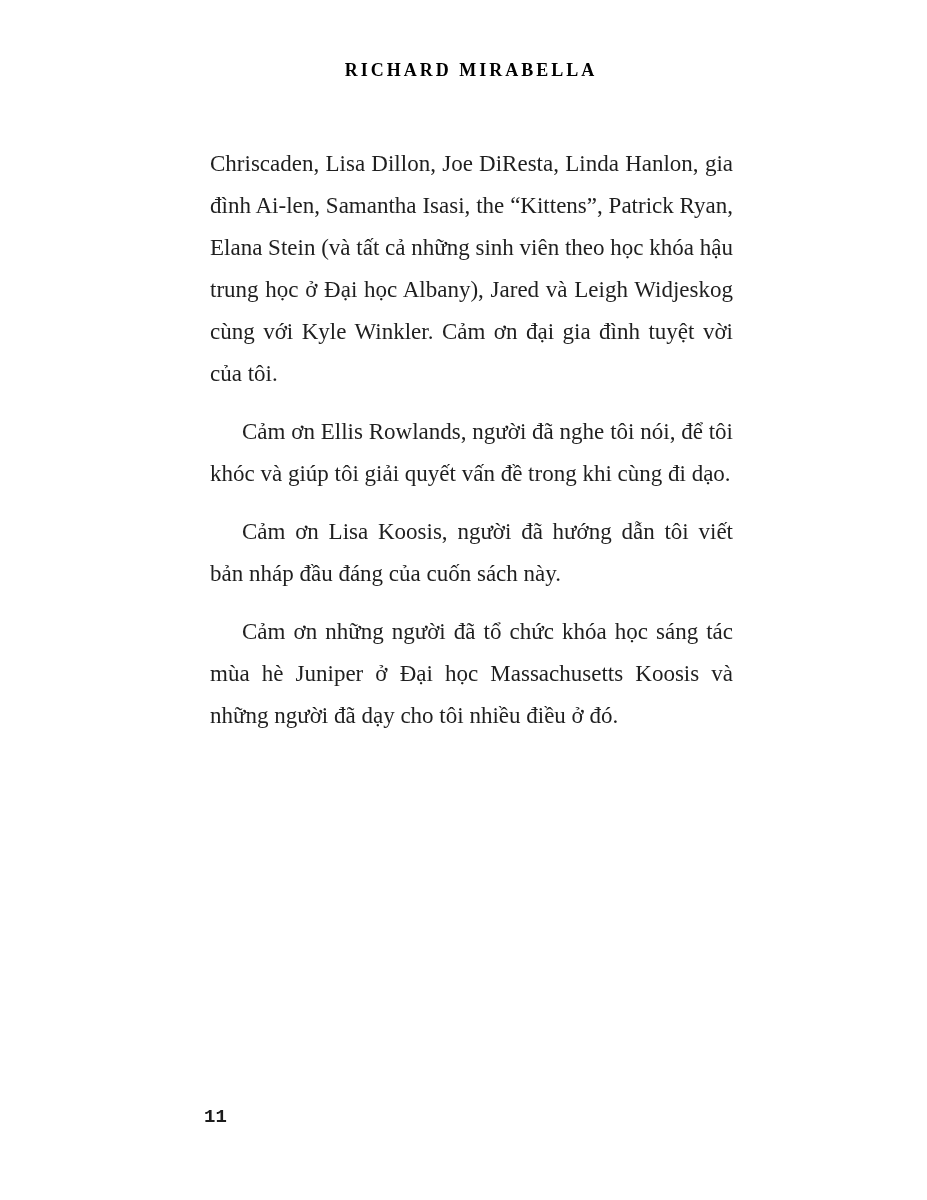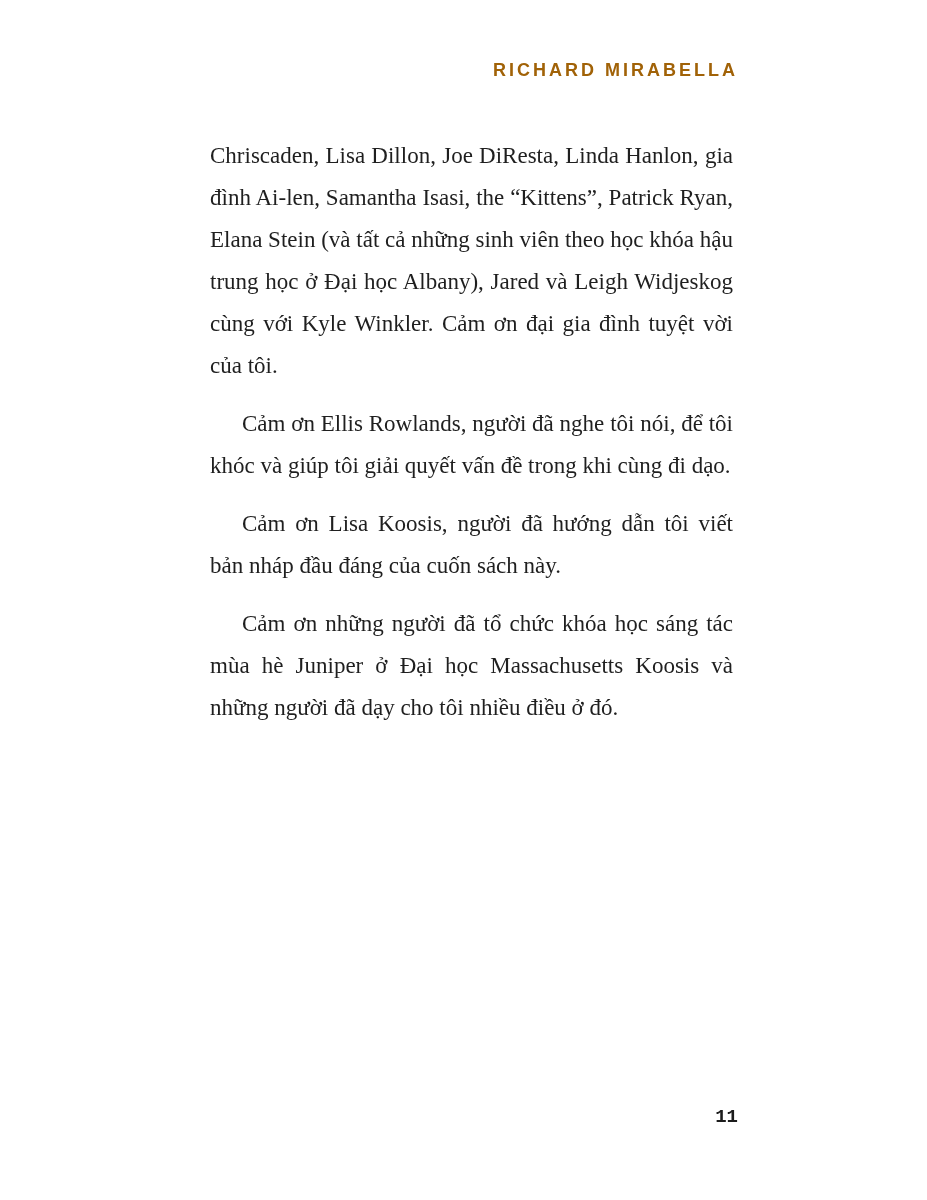--- a/index.html
+++ b/index.html
@@ -13,51 +13,51 @@
     height: 1200px;
     background: #ffffff;
     overflow: hidden;
     font-family: "Liberation Serif", "DejaVu Serif", serif;
   }
   .running-header {
     position: absolute;
     top: 60px;
     left: 204px;
     width: 534px;
-    text-align: right;
-    font-family: Liberation Sans, sans-serif;
+    text-align: center;
+    font-family: Liberation Serif, serif;
     font-weight: bold;
     font-size: 18px;
     letter-spacing: 3px;
-    color: #a16207;
+    color: #000000;
     white-space: nowrap;
   }
   .body-text {
     position: absolute;
     top: 131px;
     left: 210px;
     width: 523px;
     font-size: 23px;
     line-height: 42px;
     text-align: justify;
     color: #1f1f1f;
   }
   .body-text p {
-    margin: 4px 0 16px 0;
+    margin: 12px 0 16px 0;
     text-indent: 32px;
   }
   .body-text p.no-indent {
     text-indent: 0;
   }
   .page-number {
     position: absolute;
     top: 1106px;
     left: 204px;
     width: 534px;
-    text-align: right;
+    text-align: left;
     font-family: "Liberation Mono", "DejaVu Sans Mono", monospace;
     font-weight: bold;
     font-size: 19px;
     color: #1c1c1c;
   }
 </style>
 </head>
 <body>
 
 <div class="book-page">

